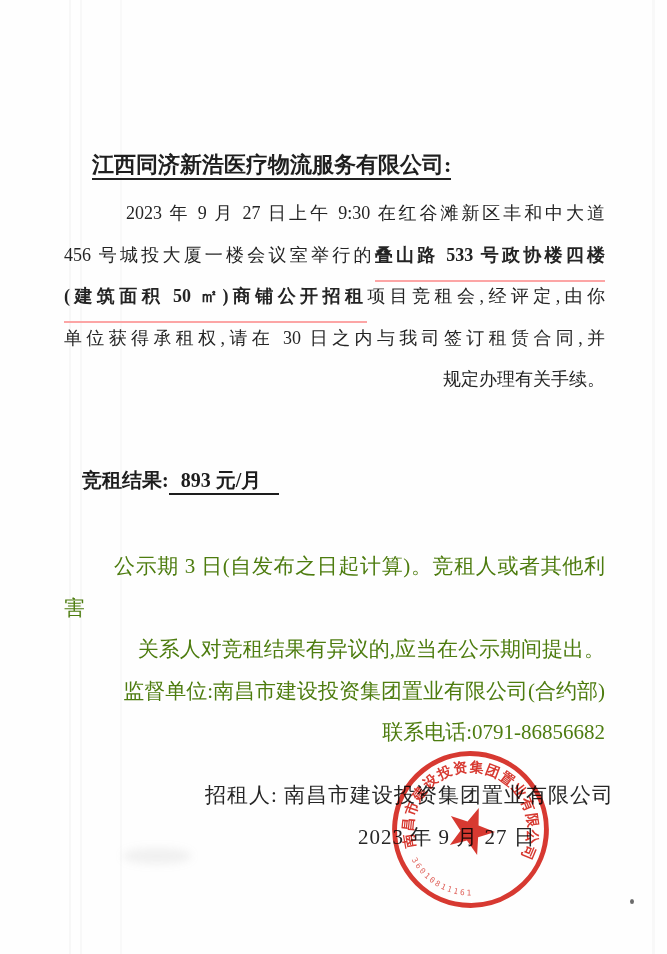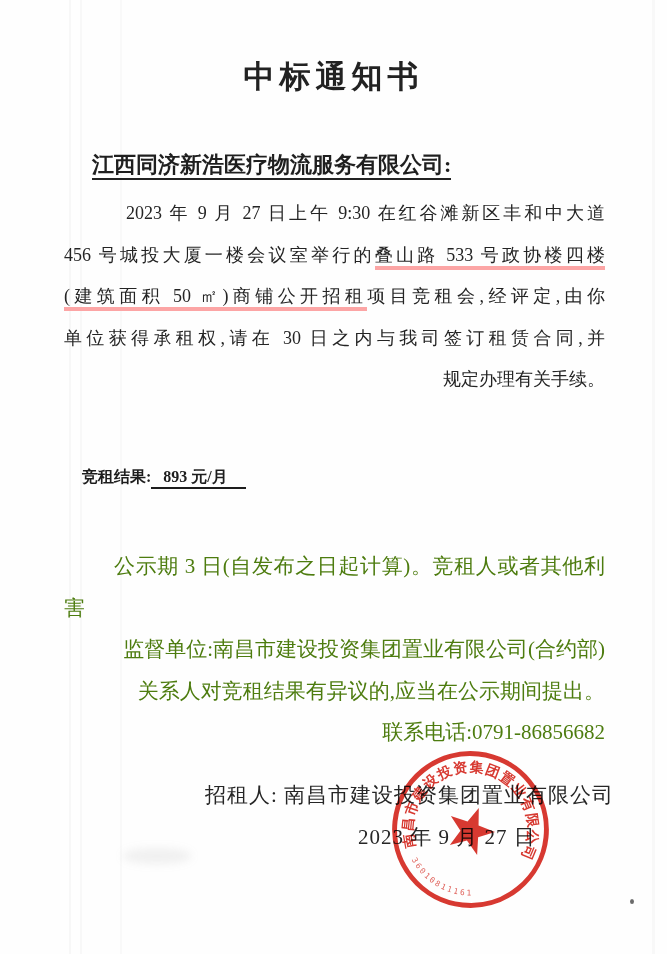--- a/index.html
+++ b/index.html
@@ -45,25 +45,25 @@
     border-bottom: 2px solid #222; padding-bottom: 1px;
   }
 
   .body-block {
     position: absolute; top: 193px; left: 64px; width: 541px;
     font-size: 18px; line-height: 41.5px; color: #242424;
   }
   .jl { text-align: justify; text-align-last: justify; }
   .ll { text-align: right; }
   .indent1 { text-indent: 62px; }
-  .bu { font-weight: normal; border-bottom: 4px solid #fca5a5; padding-bottom: 1px; }
+  .bu { font-weight: bold; border-bottom: 2px solid #fca5a5; padding-bottom: 15px; }
 
   .result-line {
     position: absolute; top: 467px; left: 82px;
-    font-size: 16px; font-weight: bold; color: #1d1d1d;
+    font-size: 20px; font-weight: bold; color: #1d1d1d;
   }
   .result-line .value {
     border-bottom: 2px solid #1d1d1d;
     padding: 0 18px 2px 12px;
   }
 
   .notice-block {
     position: absolute; top: 546px; left: 64px; width: 541px;
     font-size: 21px; line-height: 41.5px; color: #4d7c0f;
   }
@@ -100,21 +100,20 @@
 
 <div class="page">
 
   <div class="scan-line l1"></div>
   <div class="scan-line l2"></div>
   <div class="scan-line l3"></div>
   <div class="scan-line r1"></div>
   <div class="scan-smudge"></div>
   <div class="ink-dot"></div>
 
-  <div class="title">中标通知书</div>
 
   <div class="addressee">
     <span>江西同济新浩医疗物流服务有限公司:</span>
   </div>
 
   <div class="body-block">
     <div class="jl indent1">
       <span>2023 年 9 月 27 日上午 9:30 在红谷滩新区丰和中大道</span>
     </div>
     <div class="jl">
@@ -132,25 +131,25 @@
   </div>
 
   <div class="result-line">
     <span>竞租结果:</span><span class="value">893 元/月</span>
   </div>
 
   <div class="notice-block">
     <div class="jl indent2">
       <span>公示期 3 日(自发布之日起计算)。竞租人或者其他利害</span>
     </div>
+    <div class="ll">
+      <span>关系人对竞租结果有异议的,应当在公示期间提出。</span>
+    </div>
     <div class="ll indent2">
       <span>监督单位:南昌市建设投资集团置业有限公司(合约部)</span>
-    </div>
-    <div class="ll">
-      <span>关系人对竞租结果有异议的,应当在公示期间提出。</span>
     </div>
     <div class="ll indent2">
       <span>联系电话:0791-86856682</span>
     </div>
   </div>
 
   <div class="sig-name">招租人: 南昌市建设投资集团置业有限公司</div>
   <div class="sig-date">2023 年 9 月 27 日</div>
 
   <div class="seal">

